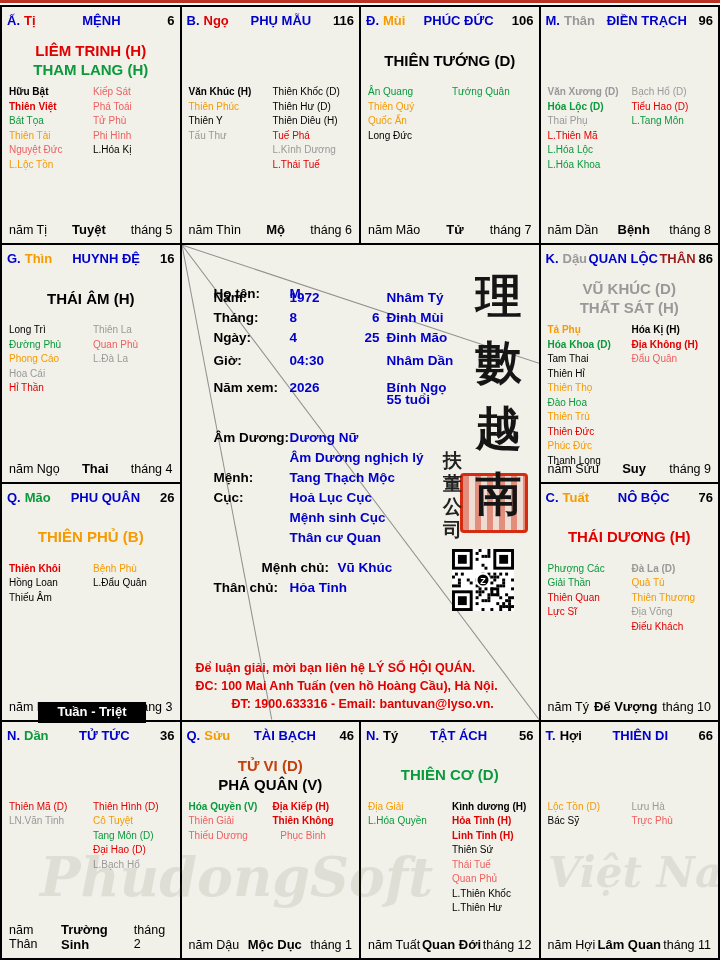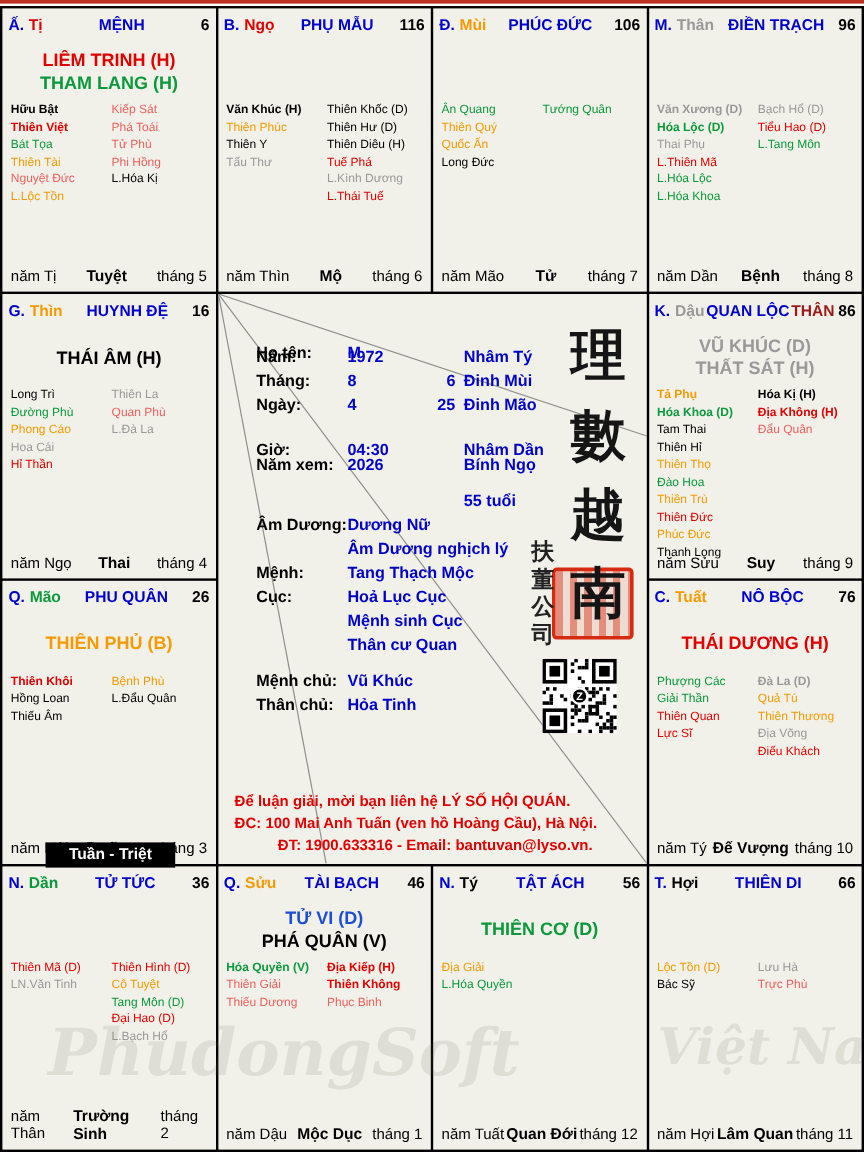--- a/index.html
+++ b/index.html
@@ -80,31 +80,31 @@
           <span class="ic1">8</span>
           <span class="ic2">6</span>
           <span class="ic3">Đinh Mùi</span>
         </div>
         <div class="irow" style="top: 85px;">
           <span class="ilabel">Ngày:</span>
           <span class="ic1">4</span>
           <span class="ic2">25</span>
           <span class="ic3">Đinh Mão</span>
         </div>
-        <div class="irow" style="top: 122px;">
+        <div class="irow" style="top: 108px;">
           <span class="ilabel">Giờ:</span>
           <span class="ic1">04:30</span>
           <span class="ic3">Nhâm Dần</span>
         </div>
         <div class="irow" style="top: 135px;">
           <span class="ilabel">Năm xem:</span>
           <span class="ic1">2026</span>
           <span class="ic3">Bính Ngọ</span>
         </div>
-        <div class="irow" style="top: 165px;">
+        <div class="irow" style="top: 147px;">
           <span class="ic3">55 tuổi</span>
         </div>
         <div class="irow" style="top: 185px;">
           <span class="ilabel">Âm Dương:</span>
           <span class="ic1">Dương Nữ</span>
         </div>
         <div class="irow" style="top: 205px;">
           <span class="ic1">Âm Dương nghịch lý</span>
         </div>
         <div class="irow" style="top: 225px;">
@@ -114,21 +114,21 @@
         <div class="irow" style="top: 245px;">
           <span class="ilabel">Cục:</span>
           <span class="ic1">Hoả Lục Cục</span>
         </div>
         <div class="irow" style="top: 265px;">
           <span class="ic1">Mệnh sinh Cục</span>
         </div>
         <div class="irow" style="top: 285px;">
           <span class="ic1">Thân cư Quan</span>
         </div>
-        <div class="irow" style="top: 315px;">
+        <div class="irow" style="top: 315px; margin-left: 48px;">
           <span class="ilabel">Mệnh chủ:</span>
           <span class="ic1">Vũ Khúc</span>
         </div>
         <div class="irow" style="top: 335px;">
           <span class="ilabel">Thân chủ:</span>
           <span class="ic1">Hỏa Tinh</span>
         </div>
       </div>
     <div id="contact-lines">
         <div class="cline" style="top: 416px;">Để luận giải, mời bạn liên hệ LÝ SỐ HỘI QUÁN.</div>
@@ -259,21 +259,21 @@
         <div style="color: rgb(225, 0, 0); font-weight: bold;">Thiên Việt</div>
         <div style="color: rgb(10, 154, 60);">Bát Tọa</div>
         <div style="color: rgb(245, 155, 0);">Thiên Tài</div>
         <div style="color: rgb(239, 96, 96);">Nguyệt Đức</div>
         <div style="color: rgb(245, 155, 0);">L.Lộc Tồn</div>
       </div>
       <div class="scol colR">
         <div style="color: rgb(239, 96, 96);">Kiếp Sát</div>
         <div style="color: rgb(239, 96, 96);">Phá Toái</div>
         <div style="color: rgb(239, 96, 96);">Tử Phù</div>
-        <div style="color: rgb(239, 96, 96);">Phi Hồng</div>
+        <div style="color: rgb(239, 96, 96);">Phi Hình</div>
         <div style="color: rgb(0, 0, 0);">L.Hóa Kị</div>
       </div>
       <div class="foot">
         <span>năm Tị</span>
         <span class="stage">Tuyệt</span>
         <span>tháng 5</span>
       </div>
     </div>
     <div class="cell" style="grid-area: 1 / 2;">
       <div class="hdr">
@@ -301,20 +301,23 @@
         <span class="stage">Mộ</span>
         <span>tháng 6</span>
       </div>
     </div>
     <div class="cell" style="grid-area: 1 / 3;">
       <div class="hdr">
         <span class="stem">Đ.</span>
         <span class="branch" style="color: rgb(245, 155, 0);">Mùi</span>
         <span class="pname">PHÚC ĐỨC</span>
         <span class="num">106</span>
+      </div>
+      <div class="mains">
+        <div style="color: rgb(0, 0, 0);">THIÊN TƯỚNG (D)</div>
       </div>
       <div class="scol colL">
         <div style="color: rgb(10, 154, 60);">Ân Quang</div>
         <div style="color: rgb(245, 155, 0);">Thiên Quý</div>
         <div style="color: rgb(245, 155, 0);">Quốc Ấn</div>
         <div style="color: rgb(0, 0, 0);">Long Đức</div>
       </div>
       <div class="scol colR">
         <div style="color: rgb(10, 154, 60);">Tướng Quân</div>
       </div>
@@ -493,52 +496,62 @@
       </div>
     </div>
     <div class="cell" style="grid-area: 4 / 2;">
       <div class="hdr">
         <span class="stem">Q.</span>
         <span class="branch" style="color: rgb(245, 155, 0); text-align: center;">Sửu</span>
         <span class="pname">TÀI BẠCH</span>
         <span class="num">46</span>
       </div>
       <div class="mains">
-        <div style="color: #1d4ed8;">TỬ VI (D)</div>
+        <div style="color: #c2410c;">TỬ VI (D)</div>
         <div style="color: rgb(0, 0, 0);">PHÁ QUÂN (V)</div>
       </div>
       <div class="scol colL">
         <div style="color: rgb(10, 154, 60); font-weight: bold;">Hóa Quyền (V)</div>
         <div style="color: rgb(239, 96, 96);">Thiên Giải</div>
         <div style="color: rgb(239, 96, 96);">Thiếu Dương</div>
       </div>
       <div class="scol colR">
         <div style="color: rgb(225, 0, 0); font-weight: bold;">Địa Kiếp (H)</div>
         <div style="color: rgb(225, 0, 0); font-weight: bold;">Thiên Không</div>
-        <div style="color: rgb(239, 96, 96);">Phục Binh</div>
+        <div style="color: rgb(239, 96, 96); text-align: center;">Phục Binh</div>
       </div>
       <div class="foot">
         <span>năm Dậu</span>
         <span class="stage">Mộc Dục</span>
         <span>tháng 1</span>
       </div>
     </div>
     <div class="cell" style="grid-area: 4 / 3;">
       <div class="hdr">
         <span class="stem">N.</span>
         <span class="branch" style="color: rgb(0, 0, 0);">Tý</span>
         <span class="pname">TẬT ÁCH</span>
         <span class="num">56</span>
       </div>
       <div class="mains">
         <div style="color: rgb(10, 154, 60);">THIÊN CƠ (D)</div>
       </div>
       <div class="scol colL">
         <div style="color: rgb(245, 155, 0);">Địa Giải</div>
         <div style="color: rgb(10, 154, 60);">L.Hóa Quyền</div>
+      </div>
+      <div class="scol colR">
+        <div style="color: rgb(0, 0, 0); font-weight: bold;">Kình dương (H)</div>
+        <div style="color: rgb(225, 0, 0); font-weight: bold;">Hỏa Tinh (H)</div>
+        <div style="color: rgb(225, 0, 0); font-weight: bold;">Linh Tinh (H)</div>
+        <div style="color: rgb(0, 0, 0);">Thiên Sứ</div>
+        <div style="color: rgb(239, 96, 96);">Thái Tuế</div>
+        <div style="color: rgb(239, 96, 96);">Quan Phủ</div>
+        <div style="color: rgb(0, 0, 0);">L.Thiên Khốc</div>
+        <div style="color: rgb(0, 0, 0);">L.Thiên Hư</div>
       </div>
       <div class="foot">
         <span>năm Tuất</span>
         <span class="stage">Quan Đới</span>
         <span>tháng 12</span>
       </div>
     </div>
     <div class="cell" style="grid-area: 4 / 4;">
       <div class="hdr">
         <span class="stem">T.</span>

